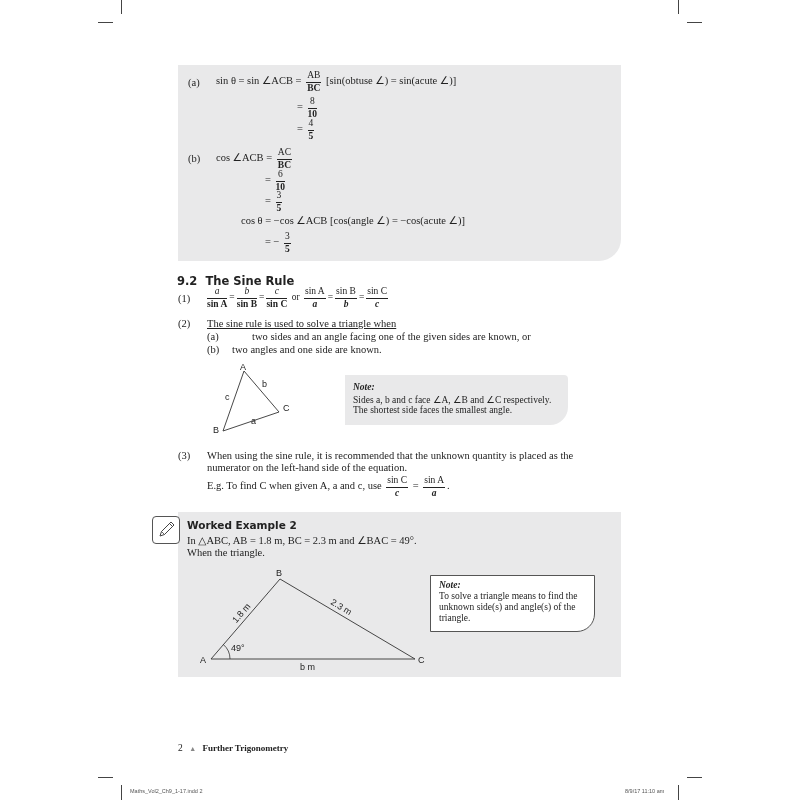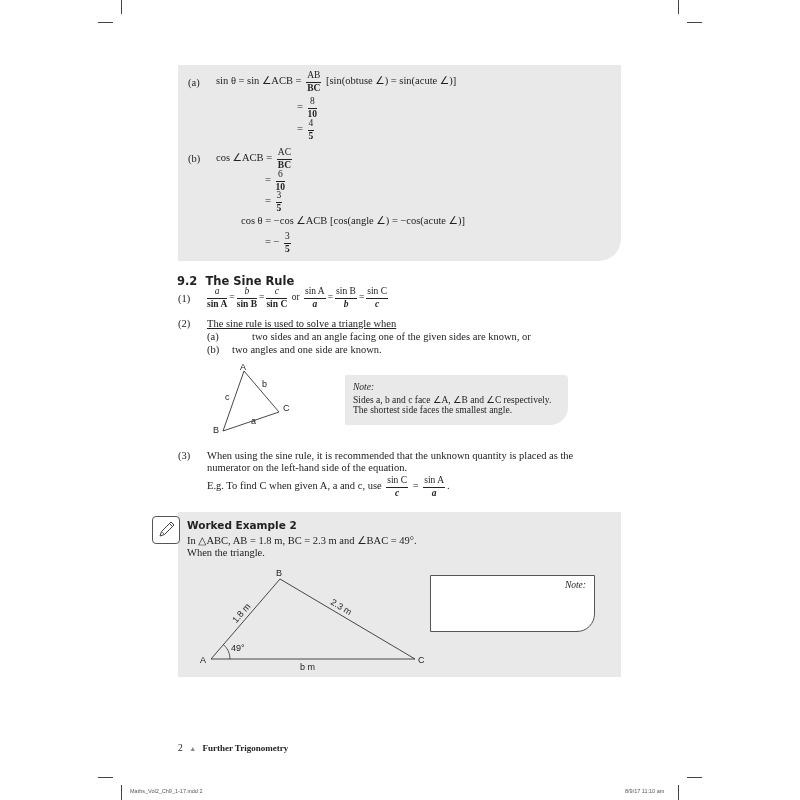--- a/index.html
+++ b/index.html
@@ -10,21 +10,21 @@
   .box1 { position:absolute; left:178px; top:65px; width:443px; height:196px; background:#e9e9ea;
           border-bottom-right-radius:22px; }
   .frac { display:inline-block; vertical-align:middle; text-align:center; line-height:1; margin:0 2px; }
   .frac .n { display:block; border-bottom:1px solid #222; padding:0 1px 1px; font-size:9.5px; }
   .frac .d { display:block; padding-top:1px; font-size:9.5px;font-weight:bold; }
   .line { position:absolute; white-space:nowrap; }
   .lbl { position:absolute; }
   .h2 { font-family:"DejaVu Sans", sans-serif; font-weight:bold; font-size:11.5px; color:#222; }
   .note { position:absolute; left:345px; top:375px; width:223px; height:50px; background:#e9e9ea;
           border-bottom-right-radius:18px; border-top-right-radius:4px; }
-  .note-title { font-weight:normal; font-style:italic;text-align:right; }
+  .note-title { font-weight:bold; font-style:italic; }
   .box2 { position:absolute; left:178px; top:512px; width:443px; height:165px; background:#e9e9ea; }
   .note2 { position:absolute; left:430px; top:575px; width:165px; height:57px; background:#fff;
            border:1px solid #555; border-bottom-right-radius:18px; padding:4px 8px; box-sizing:border-box;
            font-size:9.5px; line-height:1.15; }
   .pencil-box { position:absolute; left:152px; top:516px; width:26px; height:26px; background:#fff;
                 border:1.5px solid #555; border-radius:4px; }
   .wtitle { font-family:"DejaVu Sans", sans-serif; font-weight:bold; font-size:10.5px; }
   .sans { font-family:"Liberation Sans", sans-serif; }
   .footer { font-family:Liberation Serif, serif; font-size:9.5px; }
   .slug { font-family:"Liberation Sans", sans-serif; font-size:5.5px; color:#555; }
@@ -140,20 +140,21 @@
 <span class="lbl sans" style="left:276px;top:568px;font-size:9px;">B</span>
 <span class="lbl sans" style="left:200px;top:655px;font-size:9px;">A</span>
 <span class="lbl sans" style="left:418px;top:655px;font-size:9px;">C</span>
 <span class="lbl sans" style="left:230px;top:608px;font-size:9px;transform:rotate(-49deg);">1.8 m</span>
 <span class="lbl sans" style="left:330px;top:602px;font-size:9px;transform:rotate(31deg);">2.3 m</span>
 <span class="lbl sans" style="left:300px;top:662px;font-size:9px;">b m</span>
 <span class="lbl sans" style="left:231px;top:643px;font-size:9px;">49°</span>
 
 <div class="note2">
   <div class="note-title">Note:</div>
+  <div>To solve a triangle means to find the unknown side(s) and angle(s) of the triangle.</div>
 </div>
 
 <div class="line footer" style="left:178px;top:743px;">
   <span>2</span>
   <span style="color:#888;font-size:7px;margin:0 4px;">▲</span>
   <span style="font-weight:bold;font-size:9px;">Further Trigonometry</span>
 </div>
 
 <span class="line slug" style="left:130px;top:788px;">Maths_Vol2_Ch9_1-17.indd   2</span>
 <span class="line slug" style="left:625px;top:788px;">8/9/17   11:10 am</span>

